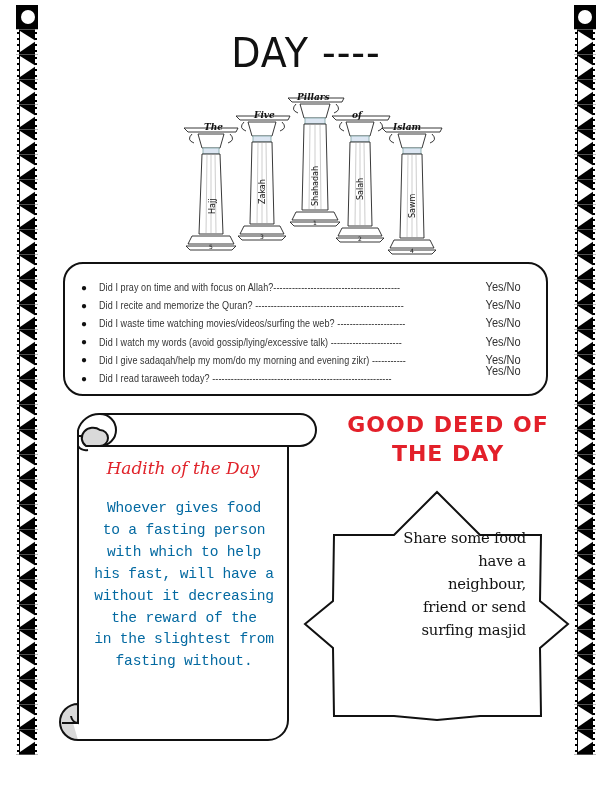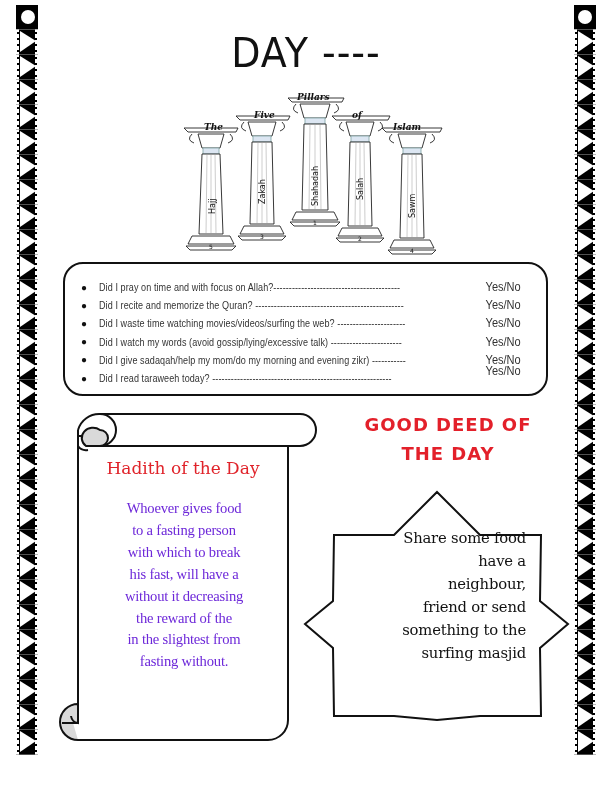--- a/index.html
+++ b/index.html
@@ -35,32 +35,32 @@
   }
   .checklist li .bullet { width: 18px; font-size: 10px; color:#111; }
   .checklist li .q { transform: scaleX(0.86); transform-origin: left center; display:inline-block; letter-spacing: 0.1px; }
   .checklist li .ans {
     position: absolute; left: 403px; font-size: 12px; color: #333; transform: scaleX(0.92);
   }
 
   .scroll { position: absolute; left: 38px; top: 410px; width: 284px; height: 335px; }
   .hadith-title {
     position: absolute; left: 88px; top: 458px; width: 190px; text-align: center;
-    font-family: "DejaVu Serif", serif; color: #e0232a; font-size: 17px;
+    font-family: "DejaVu Serif", serif; font-style: italic; color: #e0232a; font-size: 17px;
   }
   .hadith-text {
     position: absolute; left: 88px; top: 498px; width: 192px; text-align: center;
-    font-family: Liberation Serif, serif; font-size: 14.6px; line-height: 21.9px; color: #6d28d9;
+    font-family: Liberation Mono, monospace; font-size: 14.6px; line-height: 21.9px; color: #0369a1;
     letter-spacing: -0.2px;
   }
 
   .deed-title {
     position: absolute; left: 340px; top: 410px; width: 216px; text-align: center;
     font-family: "DejaVu Sans", sans-serif; font-weight: bold; color: #e3202a;
-    font-size: 18px; line-height: 29px; letter-spacing: 1px;
+    font-size: 22px; line-height: 29px; letter-spacing: 1px;
   }
   .star { position: absolute; left: 300px; top: 485px; width: 272px; height: 240px; }
   .deed-text {
     position: absolute; left: 350px; top: 526px; width: 176px; text-align: right;
     font-family: "DejaVu Serif", serif; font-size: 14.8px; line-height: 23px; color: #111;
     letter-spacing: -0.2px;
   }
 </style>
 </head>
 <body>
@@ -231,35 +231,34 @@
     <path d="M40,296 L40,310"></path>
     <circle cx="25" cy="310" r="0"></circle>
     <path d="M40,330 A18,18 0 1 1 40,294 L40,313 A8,8 0 0 1 33,306 L33,306" fill="#d9d9d9"></path>
     <path d="M40,296 L40,313 L24,313"></path>
   </g>
 </svg>
 <div class="hadith-title">Hadith of the Day</div>
 <div class="hadith-text">
   <div>Whoever gives food</div>
   <div>to a fasting person</div>
-  <div>with which to break</div>
+  <div>with which to help</div>
   <div>his fast, will have a</div>
   <div>without it decreasing</div>
   <div>the reward of the</div>
   <div>in the slightest from</div>
   <div>fasting without.</div>
 </div>
 
 <div class="deed-title">
   <div>GOOD DEED OF</div>
   <div>THE DAY</div>
 </div>
 <svg class="star" viewBox="0 0 272 240">
   <polygon points="137,7 180,50 241,50 240,116 268,139 240,163 241,231 180,231 137,235 94,231 34,231 33,163 5,139 33,116 34,50 94,50" fill="#fff" stroke="#111" stroke-width="2" stroke-linejoin="miter"></polygon>
 </svg>
 <div class="deed-text">
   <div>Share some food</div>
   <div>have a</div>
   <div>neighbour,</div>
   <div>friend or send</div>
-  <div>something to the</div>
   <div>surfing masjid</div>
 </div>
 
 </body></html>

